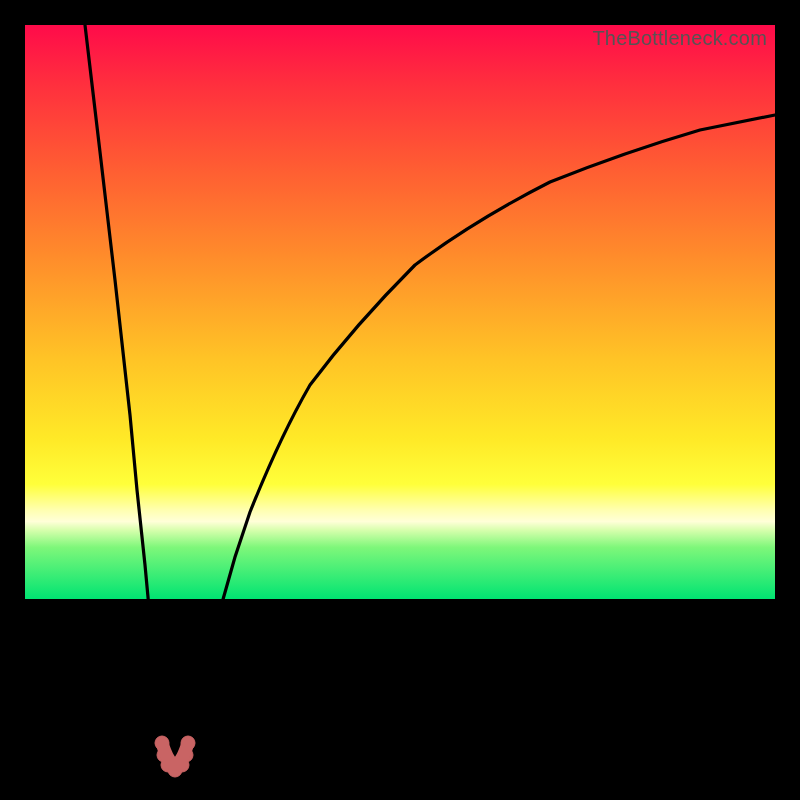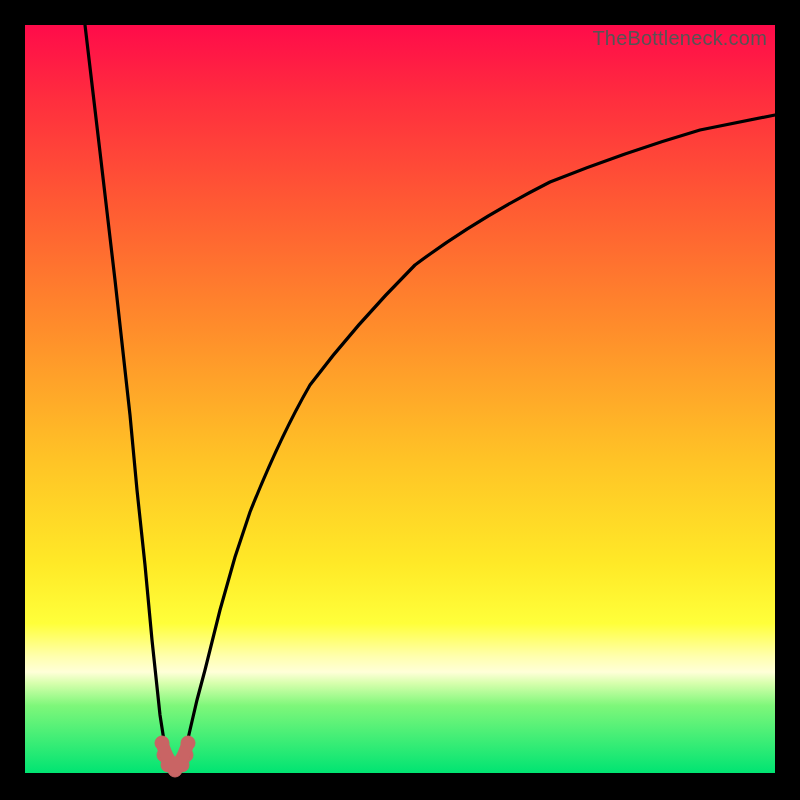--- a/index.html
+++ b/index.html
@@ -17,21 +17,21 @@
     top: 0;
     width: 800px;
     height: 800px;
     background: #000;
   }
   .plot {
     position: absolute;
     left: 25px;
     top: 25px;
     width: 750px;
-    height: 748px;
+    height: 574px;
     
     background: linear-gradient(
       to bottom,
       #ff0b4a 0%,
       #ff2e3e 10%,
       #ff5a33 24%,
       #ff8b2b 40%,
       #ffc326 58%,
       #ffe927 72%,
       #ffff3a 80%,

